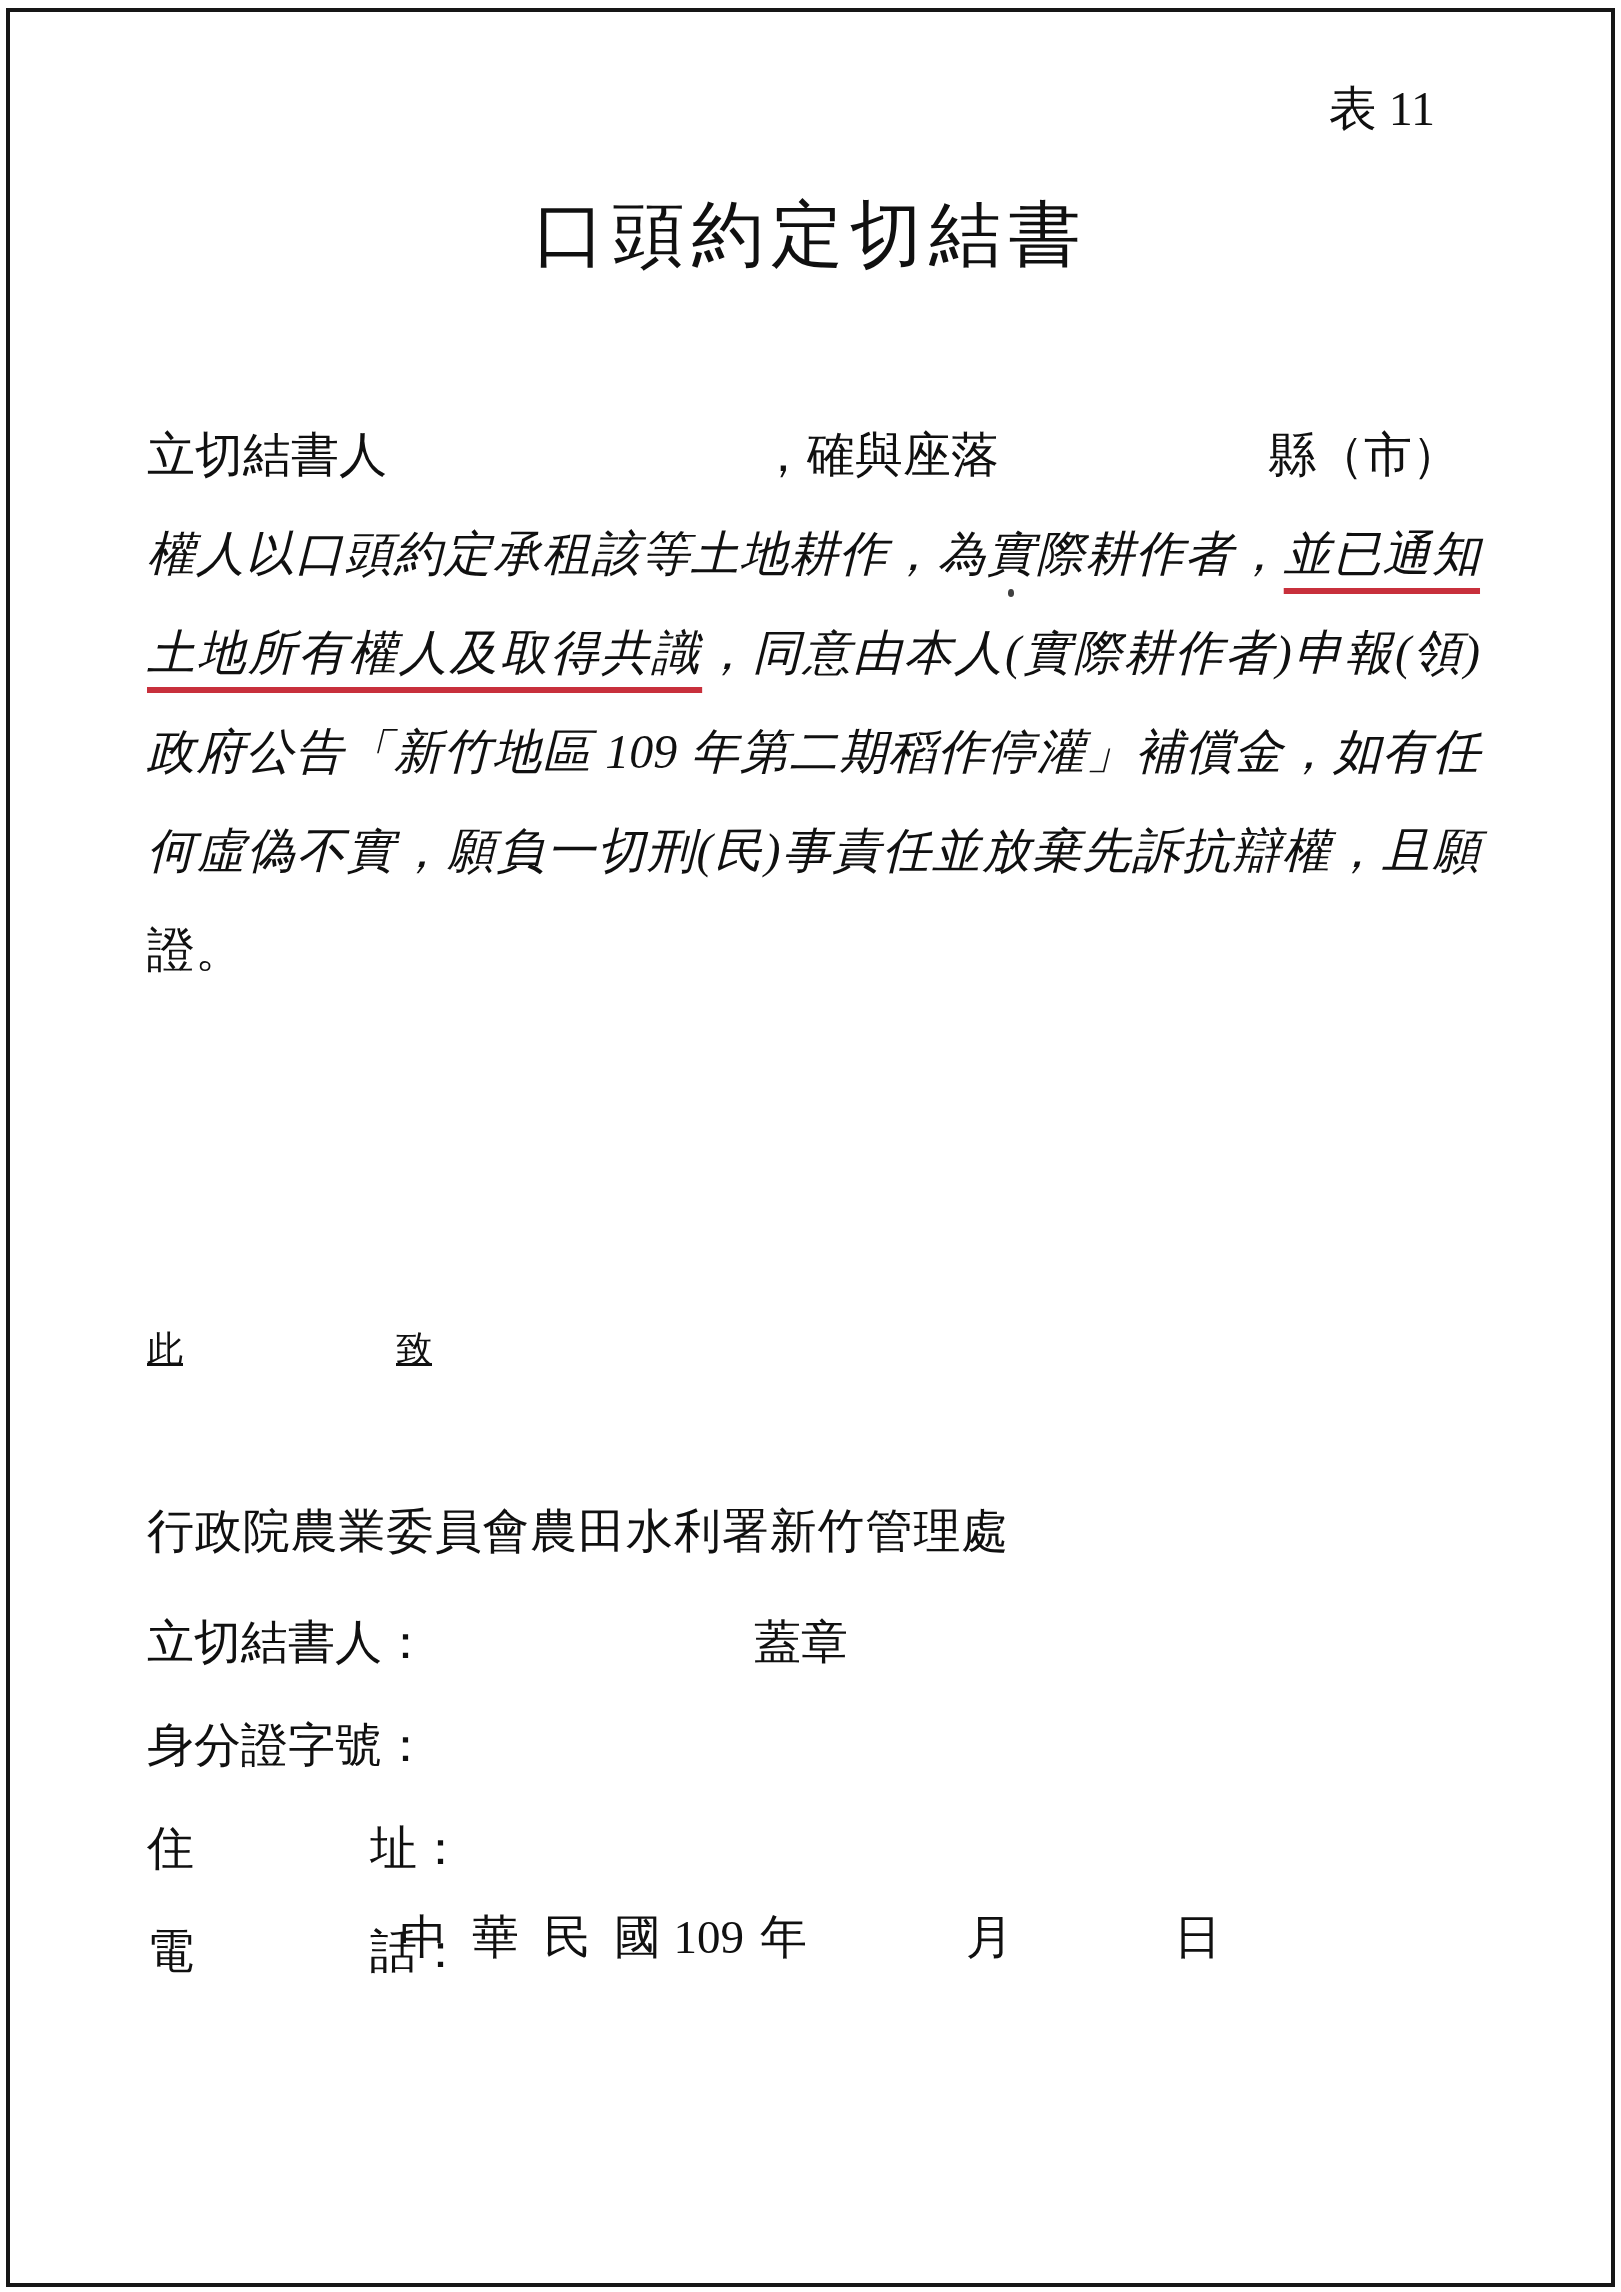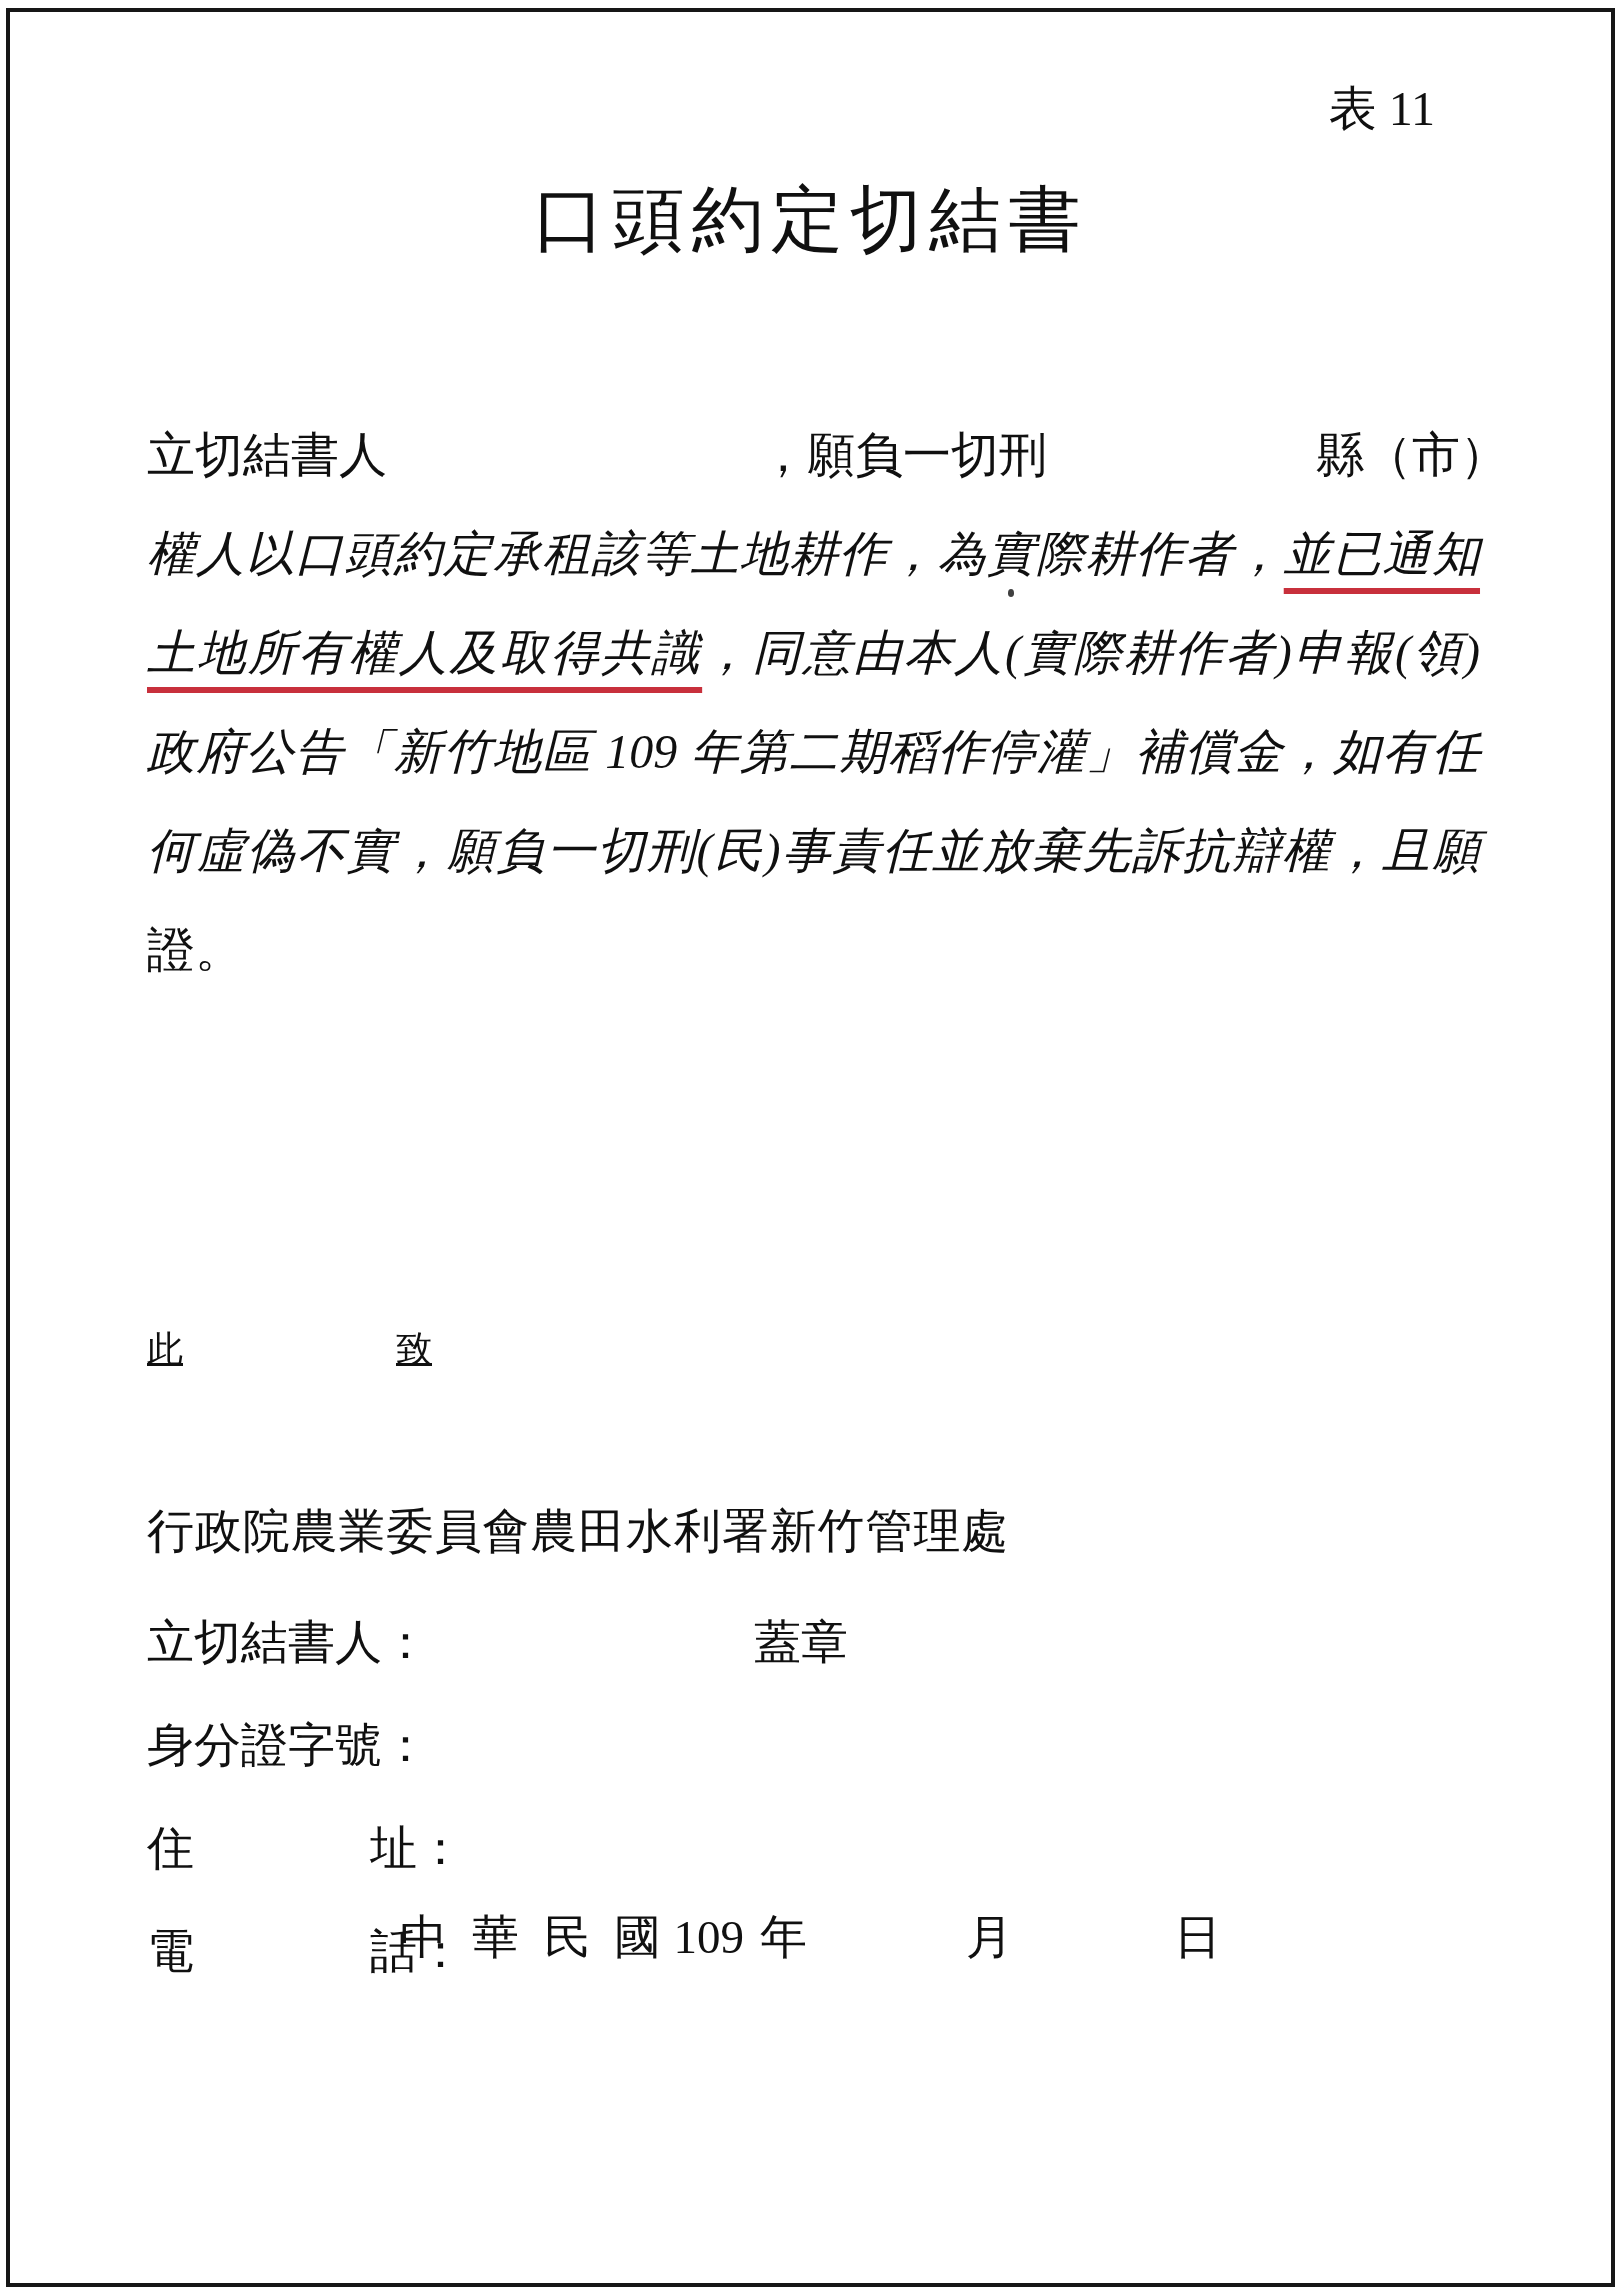--- a/index.html
+++ b/index.html
@@ -20,21 +20,21 @@
   .form-number {
     position: absolute;
     top: 77px; right: 186px;
     font-size: 48px;
     line-height: 63px;
     white-space: pre;
     text-align: center;
   }
   .doc-title {
     position: absolute;
-    top: 167px; left: 0; width: 100%;
+    top: 182px; left: 0; width: 100%;
     text-align: center;
     font-size: 72px;
     letter-spacing: 7.2px;
     line-height: 107px;
   }
   .body-block {
     position: absolute;
     left: 147px; top: 405px;
     width: 1333px;
     font-size: 48px;
@@ -81,21 +81,21 @@
 <body>
 
 <div class="page-border"></div>
 
 <div class="form-number">表 11</div>
 
 <div class="doc-title">口頭約定切結書</div>
 
 <div class="body-block">
   <div class="bline">
-    <span>立切結書人</span><span class="sp" style="width:372px"></span><span>，願負一切刑</span><span class="sp" style="width:269px"></span><span>縣（市）</span>
+    <span>立切結書人</span><span class="sp" style="width:372px"></span><span>，確與座落</span><span class="sp" style="width:269px"></span><span>縣（市）</span>
   </div>
   <div class="bline just">
     <span>權人以口頭約定承租該等土地耕作，為實際耕作者，</span><span class="u-red">並已通知</span>
   </div>
   <div class="bline just">
     <span class="u-red">土地所有權人及取得共識</span><span>，同意由本人(實際耕作者)申報(領)</span>
   </div>
   <div class="bline just">政府公告「新竹地區 109 年第二期稻作停灌」補償金，如有任</div>
   <div class="bline just">何虛偽不實，願負一切刑(民)事責任並放棄先訴抗辯權，且願</div>
   <div class="bline">證。</div>

